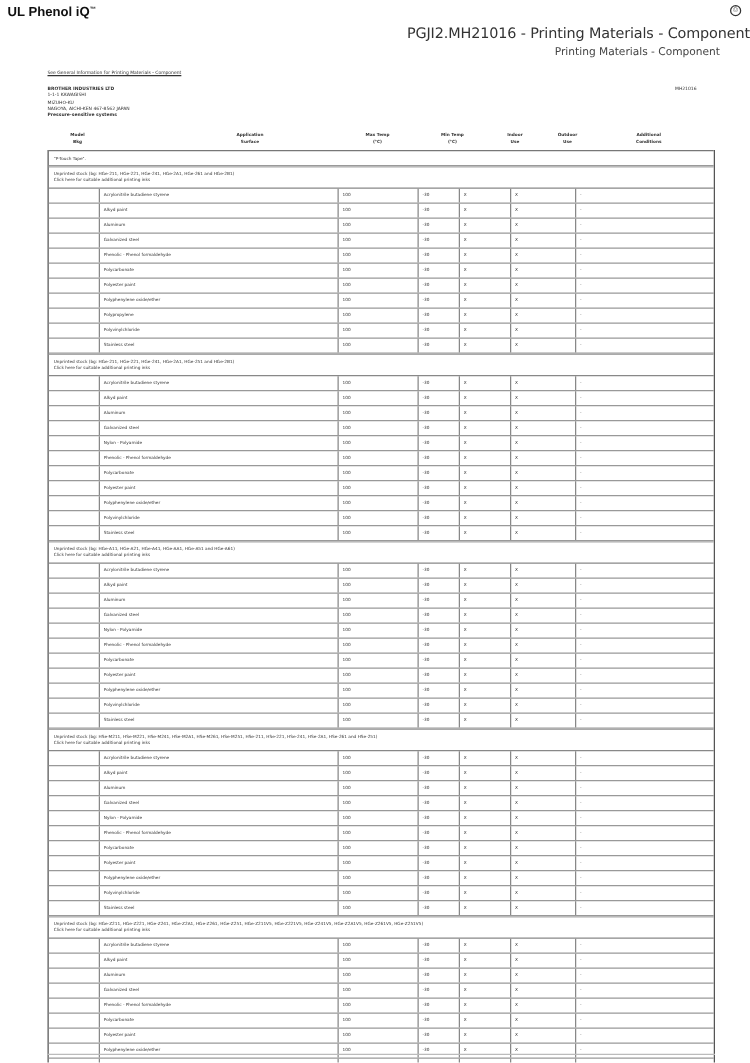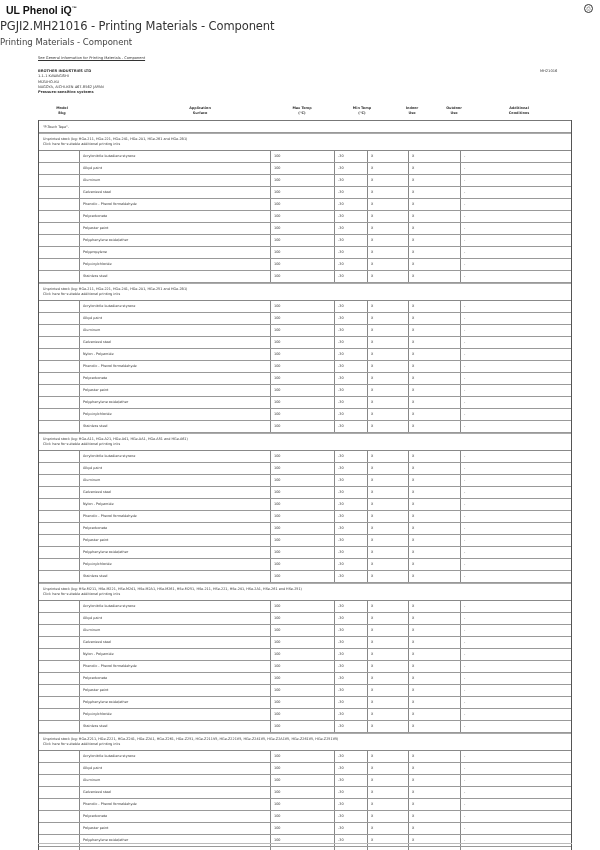--- a/index.html
+++ b/index.html
@@ -1,22 +1,22 @@
 <!DOCTYPE html>
 <html><head>
   <meta charset="utf-8">
   <style>
     * { box-sizing: border-box; margin: 0; padding: 0; }
     html, body { width: 600px; height: 850px; background: #fff; overflow: hidden; }
     body { font-family: "DejaVu Sans", sans-serif; color: #222; position: relative; }
     .brand { position: absolute; left: 6px; top: 4px; font-family: "Liberation Sans", sans-serif; font-weight: bold; font-size: 10.5px; color: #111; }
     .brand sup { font-size: 5px; }
     .print-icon { position: absolute; left: 584px; top: 4px; width: 9px; height: 9px; border: 1.5px solid #333; border-radius: 50%; font-size: 5px; line-height: 6px; text-align: center; color: #333; }
-    .title { position: absolute; left: 0; width: 600px; top: 19px; text-align: left; font-size: 11.5px; font-family: "DejaVu Sans", sans-serif; color: #333; letter-spacing: -0.1px; }
-    .subtitle { position: absolute; left: 0; width: 576px; top: 37px; text-align: left; font-size: 8.5px; color: #444; }
+    .title { position: absolute; left: 0; width: 600px; top: 19px; text-align: right; font-size: 11.5px; font-family: "DejaVu Sans", sans-serif; color: #333; letter-spacing: -0.1px; }
+    .subtitle { position: absolute; left: 0; width: 576px; top: 37px; text-align: right; font-size: 8.5px; color: #444; }
     .gen-link { position: absolute; left: 38px; top: 56px; font-size: 3.6px; color: #333; text-decoration: underline; }
     .company { position: absolute; left: 38px; top: 69px; font-size: 3.6px; line-height: 5.3px; color: #333; }
     .company .b { font-weight: bold; }
     .file-no { position: absolute; left: 540px; top: 69px; font-size: 3.6px; color: #333; }
     .col-headers { position: absolute; top: 106px; left: 0; width: 600px; height: 14px; font-size: 3.4px; font-weight: bold; color: #333; }
     .col-headers div { position: absolute; text-align: center; line-height: 5px; }
     .table-wrap { position: absolute; left: 38px; top: 120px; width: 534px; border-left: 1.2px solid #555; border-right: 1.2px solid #555; }
     .type-row { height: 13px; border-top: 1px solid #777; border-bottom: 1.5px solid #999; font-size: 3.4px; padding: 4px 4px; color: #333; }
     .sec-head { border-top: 1px solid #aaa; border-bottom: 1.5px solid #888; padding: 3px 4px; font-size: 3.4px; line-height: 5px; color: #333; }
     .sec-head .link { display: block; }

